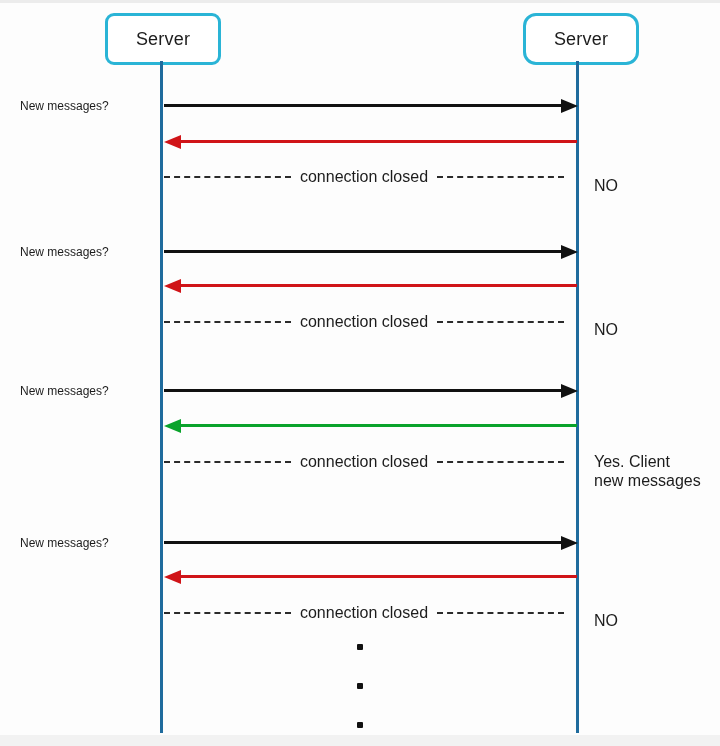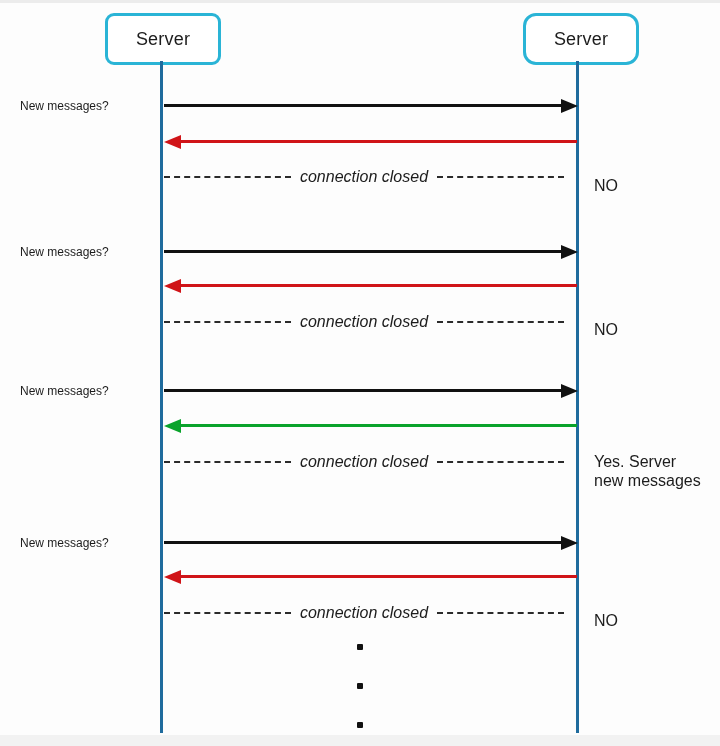--- a/index.html
+++ b/index.html
@@ -56,21 +56,21 @@
 
   .resp-label{
     position:absolute;left:594px;top:calc(var(--resp-y) - 10px);
     font-size:16px;line-height:19px;white-space:nowrap;margin-top:44px;
   }
   .resp-label.two-line{top:calc(var(--resp-y) - 18px);}
   .resp-label span{display:block;}
 
   .closed{
     position:absolute;left:164px;width:400px;top:calc(var(--closed-y) - 11px);
-    height:22px;display:flex;align-items:center;font-size:16px;font-style:italic;
+    height:22px;display:flex;align-items:center;font-size:16px;
   }
   .closed .dash{flex:1;height:0;border-top:2px dashed #2b2b2b;}
   .closed .label{padding:0 9px;white-space:nowrap;}
 
   .dots{position:absolute;left:357px;top:644px;display:flex;flex-direction:column;gap:33px;}
   .dots .dot{width:6px;height:6px;background:#111;border-radius:1px;}
 </style>
 </head>
 <body>
 
@@ -128,21 +128,21 @@
     <div class="req-label">New messages?</div>
     <div class="arrow req">
       <div class="line"></div>
       <div class="head"></div>
     </div>
     <div class="arrow resp yes">
       <div class="head"></div>
       <div class="line"></div>
     </div>
     <div class="resp-label two-line">
-      <span>Yes. Server</span>
+      <span>Yes. Client</span>
       <span>new messages</span>
     </div>
     <div class="closed">
       <div class="dash"></div>
       <div class="label">connection closed</div>
       <div class="dash"></div>
     </div>
   </div>
 
   <div class="exchange" style="--req-y:543px; --resp-y:577px; --closed-y:613px">

